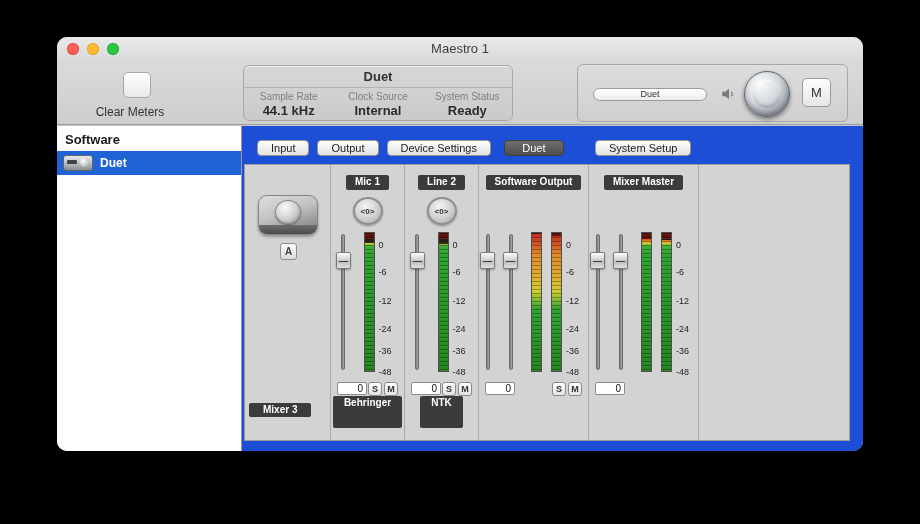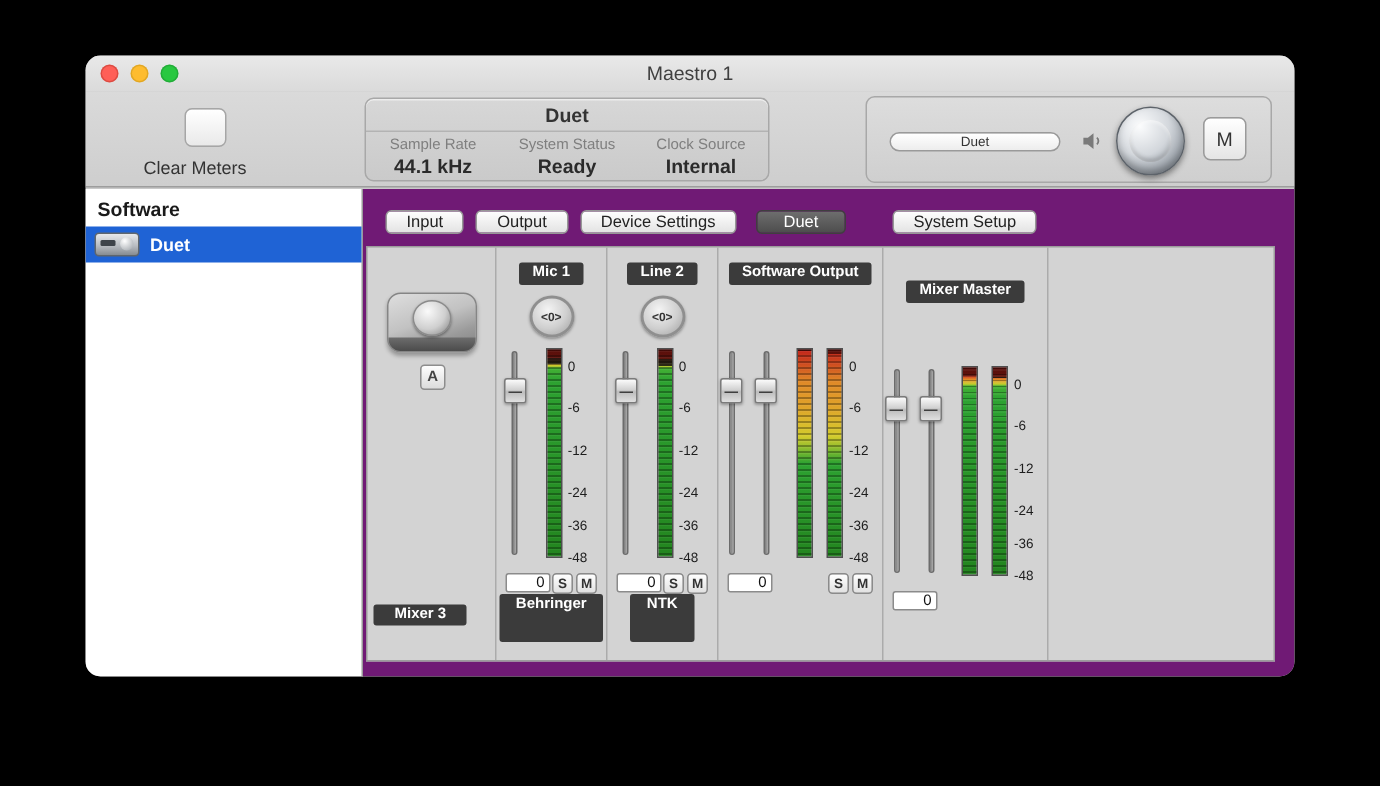--- a/index.html
+++ b/index.html
@@ -55,21 +55,21 @@
   .sidebar { width: 185px; background: #fff; border-right: 1px solid #9a9a9a; }
   .sb-header { font-size: 13px; font-weight: bold; color: #1a1a1a; padding: 6px 8px 4px; }
   .sb-item { height: 24px; display: flex; align-items: center; gap: 7px; padding: 0 6px; font-size: 12px; }
   .sb-item.selected { background: #1f63d5; color: #fff; font-weight: bold; }
   .sb-device { width: 30px; height: 16px; border-radius: 3px; position: relative; flex-shrink: 0;
                background: linear-gradient(#e7e9eb 0%, #b9bdc2 55%, #868c92 100%); border: 1px solid #5f666d; }
   .sb-device::after { content: ""; position: absolute; right: 3px; top: 2px; width: 9px; height: 9px;
                       border-radius: 50%; background: radial-gradient(circle at 35% 30%, #fff, #9aa0a6); }
   .sb-device::before { content: ""; position: absolute; left: 3px; top: 4px; width: 10px; height: 4px;
                        background: #3e444a; border-radius: 1px; }
-  .main { flex: 1; position: relative; background: #701a75; }
+  .main { flex: 1; position: relative; background: #1d4ed8; }
 
   
   .tabs { position: absolute; left: 15px; top: 14px; display: flex; }
   .tab { height: 16px; line-height: 14px; padding: 0 13px; font-size: 11px; color: #222;
          background: linear-gradient(#fefefe,#e3e3e3); border: 1px solid #979797; border-radius: 4px;
          margin-right: 8px; min-width: 50px; text-align: center; white-space: nowrap; }
   .tab.active { background: linear-gradient(#6e6e6e,#4d4d4d); color: #fff; border-color: #3f3f3f; }
   .tab:nth-child(4) { margin-left: 5px; min-width: 60px; }
   .tab:nth-child(5) { margin-left: 23px; }
 
@@ -157,26 +157,26 @@
       <div class="clear-label">Clear Meters</div>
 
       <div class="status">
         <div class="status-title">Duet</div>
         <div class="status-fields">
           <div class="sfield">
             <div class="lab">Sample Rate</div>
             <div class="val">44.1 kHz</div>
           </div>
           <div class="sfield">
+            <div class="lab">Clock Source</div>
+            <div class="val">Internal</div>
+          </div>
+          <div class="sfield">
             <div class="lab">System Status</div>
             <div class="val">Ready</div>
-          </div>
-          <div class="sfield">
-            <div class="lab">Clock Source</div>
-            <div class="val">Internal</div>
           </div>
         </div>
       </div>
 
       <div class="outpanel">
         <div class="out-select">Duet</div>
         <span class="speaker">
           <svg width="18" height="18" viewBox="0 0 24 24">
             <path d="M3 9v6h4l5 4V5L7 9H3z" fill="#7a7a7a"></path>
             <path d="M15 9a4 4 0 0 1 0 6" stroke="#7a7a7a" stroke-width="1.6" fill="none"></path>
@@ -326,21 +326,21 @@
                   </div>
                 </div>
                 <div class="ch-vals">
                   <div class="val-box">0</div>
                   <div class="sm">
                     <div class="sm-btn">S</div>
                     <div class="sm-btn">M</div>
                   </div>
                 </div>
                 <div class="ch-dev"></div>
-              </div><div class="strip" style="width: 110px; justify-content: flex-end;">
+              </div><div class="strip" style="width: 110px;">
                 <div class="ch-head">
                   <div class="ch-head-label">Mixer Master</div>
                 </div>
                 <div class="pan-area"></div>
                 <div class="ch-body">
                   <div class="faders">
                     <div class="fader">
                       <div class="fader-track"></div>
                       <div class="fader-cap" style="bottom: calc(80% - 9px);"></div>
                     </div>

